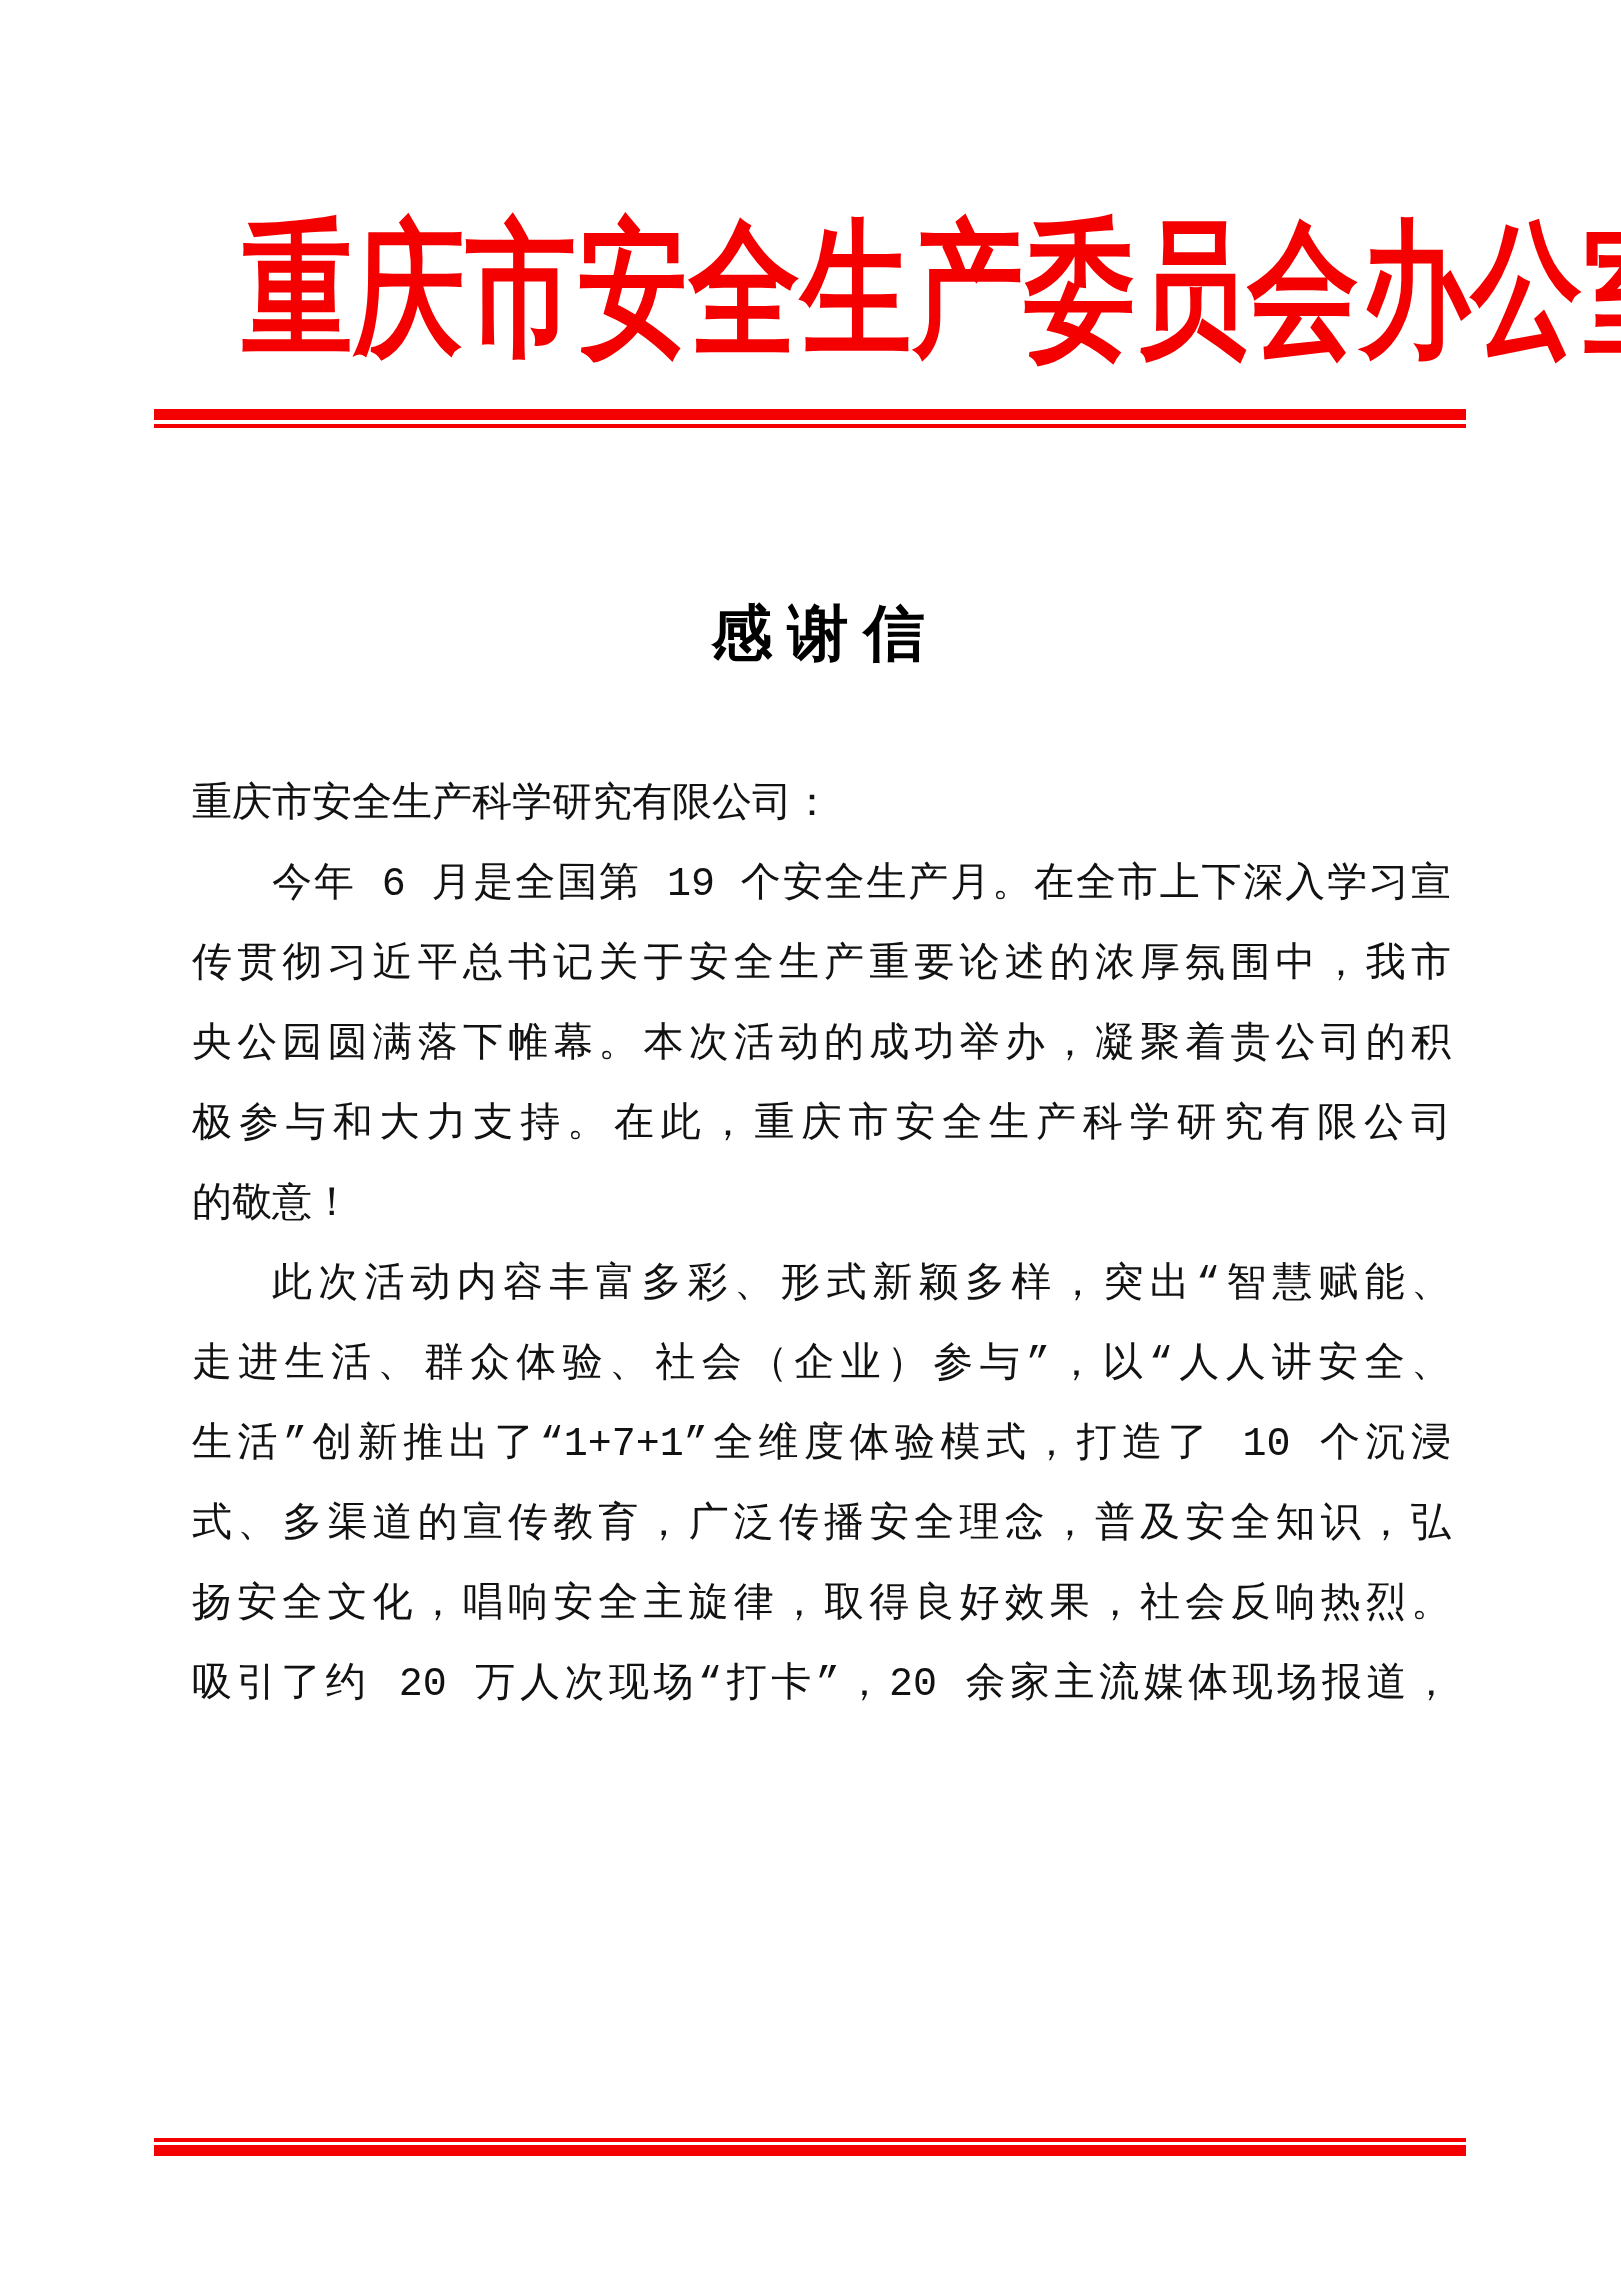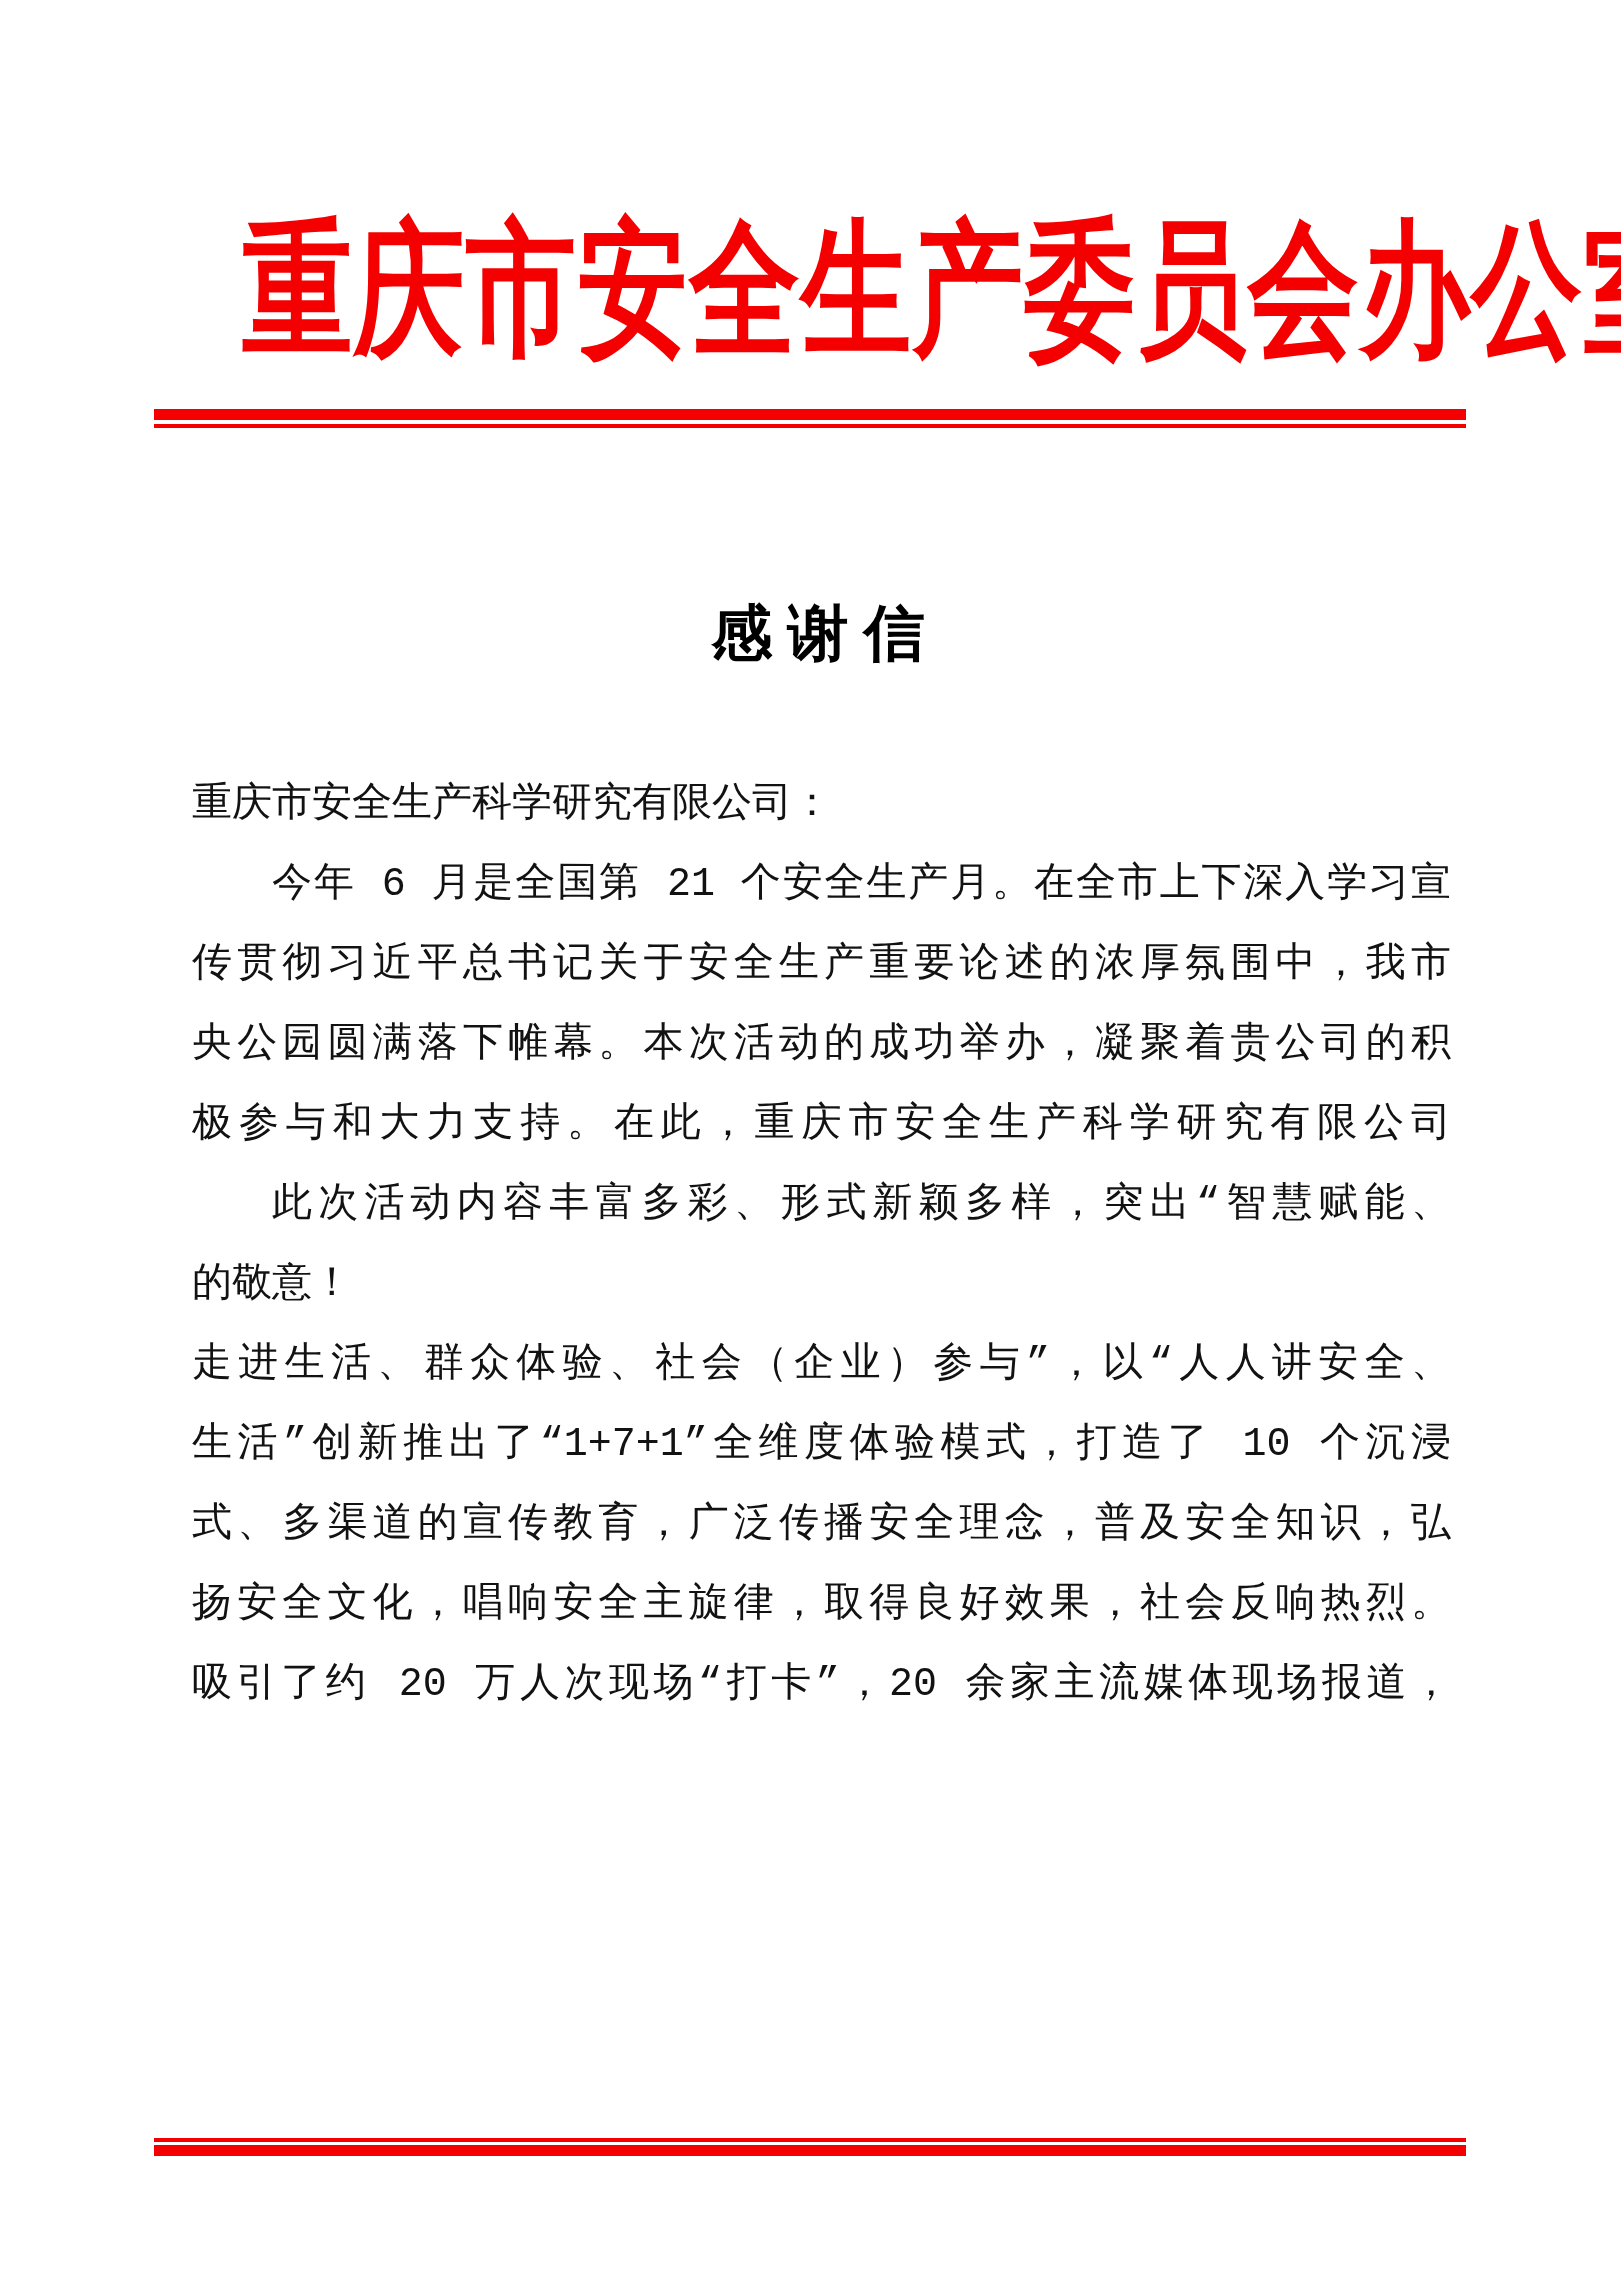--- a/index.html
+++ b/index.html
@@ -97,26 +97,26 @@
   <div class="rule-group rule-top">
     <div class="bar thick"></div>
     <div class="bar thin"></div>
   </div>
 
   <h1 class="doc-title">感 谢 信</h1>
 
   <main class="body-text">
 
   <div class="line flush">重庆市安全生产科学研究有限公司：</div>
-      <div class="line indent">今年 6 月是全国第 21 个安全生产月。在全市上下深入学习宣</div>
+      <div class="line indent">今年 6 月是全国第 19 个安全生产月。在全市上下深入学习宣</div>
       <div class="line">传贯彻习近平总书记关于安全生产重要论述的浓厚氛围中，我市</div>
       <div class="line">央公园圆满落下帷幕。本次活动的成功举办，凝聚着贵公司的积</div>
       <div class="line">极参与和大力支持。在此，重庆市安全生产科学研究有限公司</div>
+      <div class="line flush">的敬意！</div>
       <div class="line indent">此次活动内容丰富多彩、形式新颖多样，突出“智慧赋能、</div>
-      <div class="line flush">的敬意！</div>
       <div class="line">走进生活、群众体验、社会（企业）参与”，以“人人讲安全、</div>
       <div class="line">生活”创新推出了“1+7+1”全维度体验模式，打造了 10 个沉浸</div>
       <div class="line">式、多渠道的宣传教育，广泛传播安全理念，普及安全知识，弘</div>
       <div class="line">扬安全文化，唱响安全主旋律，取得良好效果，社会反响热烈。</div>
       <div class="line">吸引了约 20 万人次现场“打卡”，20 余家主流媒体现场报道，</div>
     </main>
 
   <div class="rule-group rule-bottom">
     <div class="bar thin"></div>
     <div class="bar thick"></div>

